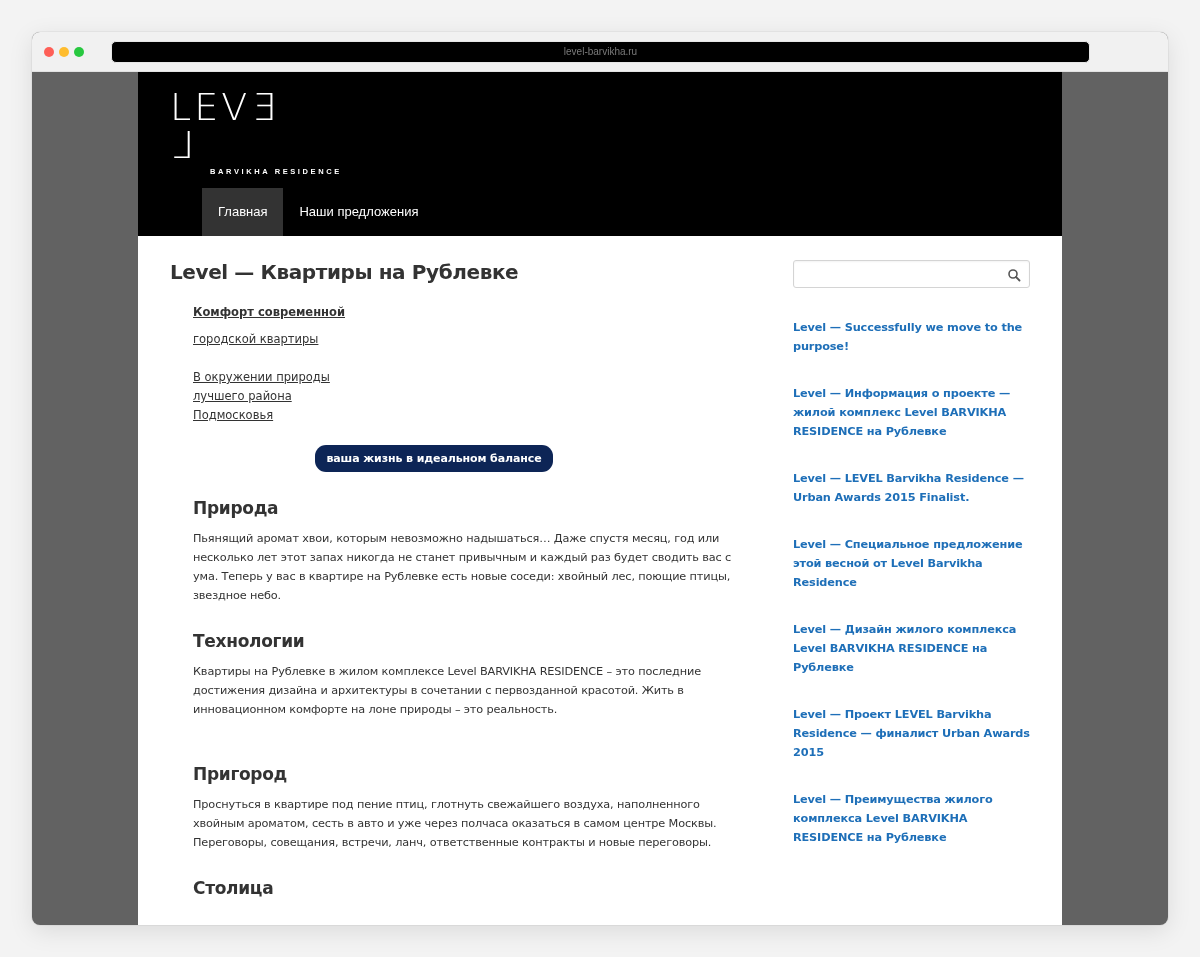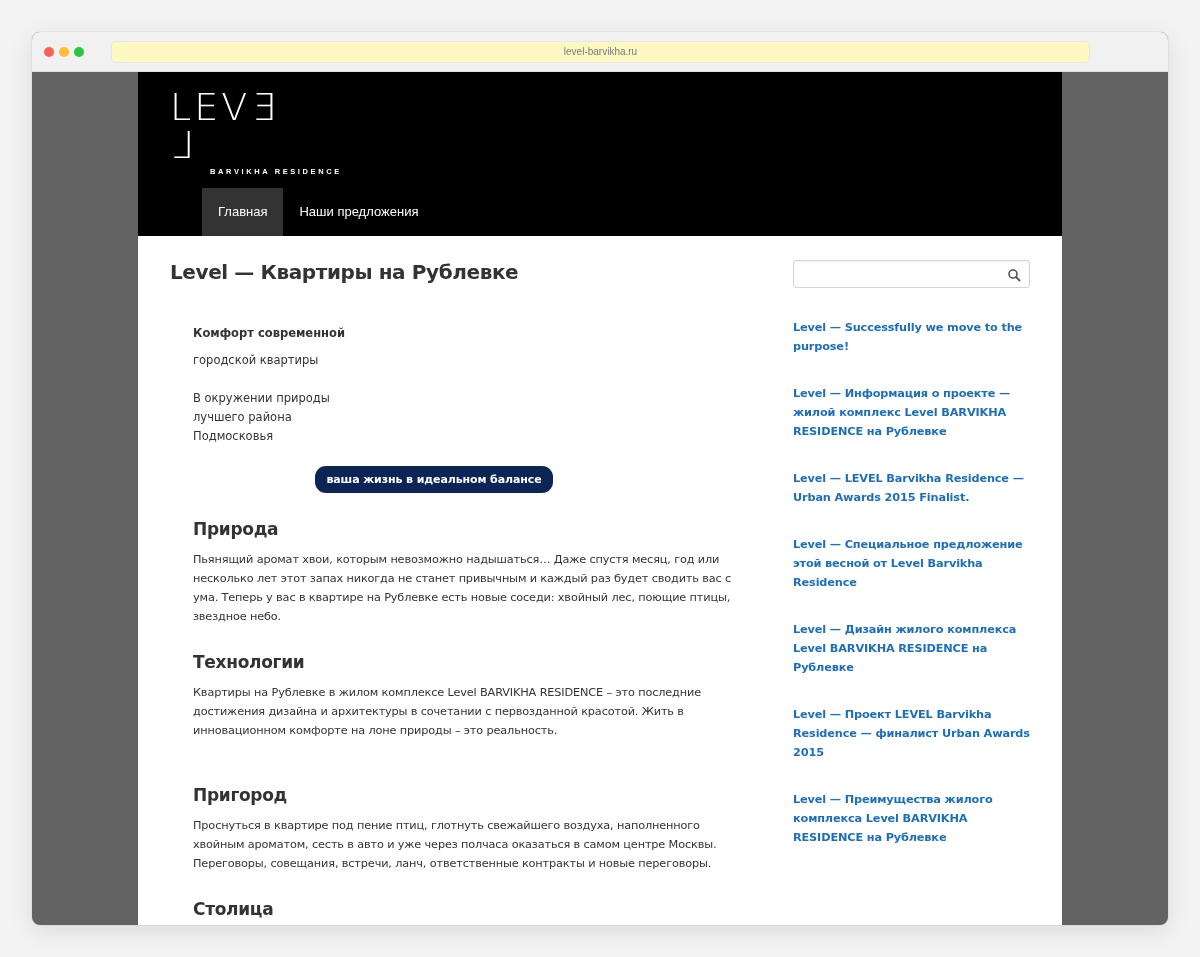--- a/index.html
+++ b/index.html
@@ -14,21 +14,21 @@
     .titlebar {
       position: absolute; left: 0; top: 0; width: 100%; height: 40px;
       background: #f1f1f1; border-bottom: 1px solid #e2e2e2;
     }
     .dot { position: absolute; top: 15px; width: 10px; height: 10px; border-radius: 50%; }
     .dot.red { left: 12px; background: #fe5f57; }
     .dot.yellow { left: 27px; background: #febc2e; }
     .dot.green { left: 42px; background: #28c840; }
     .urlbar {
       position: absolute; left: 79px; top: 9px; width: 979px; height: 22px;
-      background: #fef9c3; border-radius: 5px; border: 1px solid #e6e6e6;
+      background: #000000; border-radius: 5px; border: 1px solid #e6e6e6;
       font-family: "Liberation Sans", sans-serif; font-size: 10px; color: #7a7a7a;
       text-align: center; line-height: 20px;
     }
 
     .page {
       position: absolute; left: 106px; top: 40px; width: 924px; height: 853px;
       background: #fff; overflow: hidden;
     }
     .header { position: absolute; left: 0; top: 0; width: 924px; height: 164px; background: #000; }
     .logo { position: absolute; left: 32px; top: 16px; width: 130px; }
@@ -46,21 +46,21 @@
       height: 48px; padding: 0 16px; line-height: 48px; color: #fff;
       font-family: "Liberation Sans", sans-serif; font-size: 13px; cursor: pointer;
     }
     .nav-item.active { background: #333333; }
 
     .content { position: absolute; left: 32px; top: 188px; width: 560px; color: #333; }
     .page-title {
       font-family: "DejaVu Sans", sans-serif; font-weight: bold; font-size: 20px; color: #333;
       letter-spacing: -0.4px;
     }
-    .intro { margin-left: 23px; margin-top: 40px; font-size: 11.5px; color: #333; }
+    .intro { margin-left: 23px; margin-top: 19px; font-size: 11.5px; color: #333; text-decoration: underline; }
     .intro .strong { font-weight: bold; }
     .intro p { line-height: 19px; }
     .intro .gap1 { margin-top: 8px; }
     .intro .gap2 { margin-top: 19px; }
     .cta-wrap { margin-top: 20px; text-align: center; width: 528px; }
     .cta {
       display: inline-block; background: #0d2556; color: #fff; border-radius: 11px;
       font-size: 11px; font-weight: bold; padding: 7px 11px; cursor: pointer; letter-spacing: -0.1px;
     }
     .section { margin-left: 23px; }

